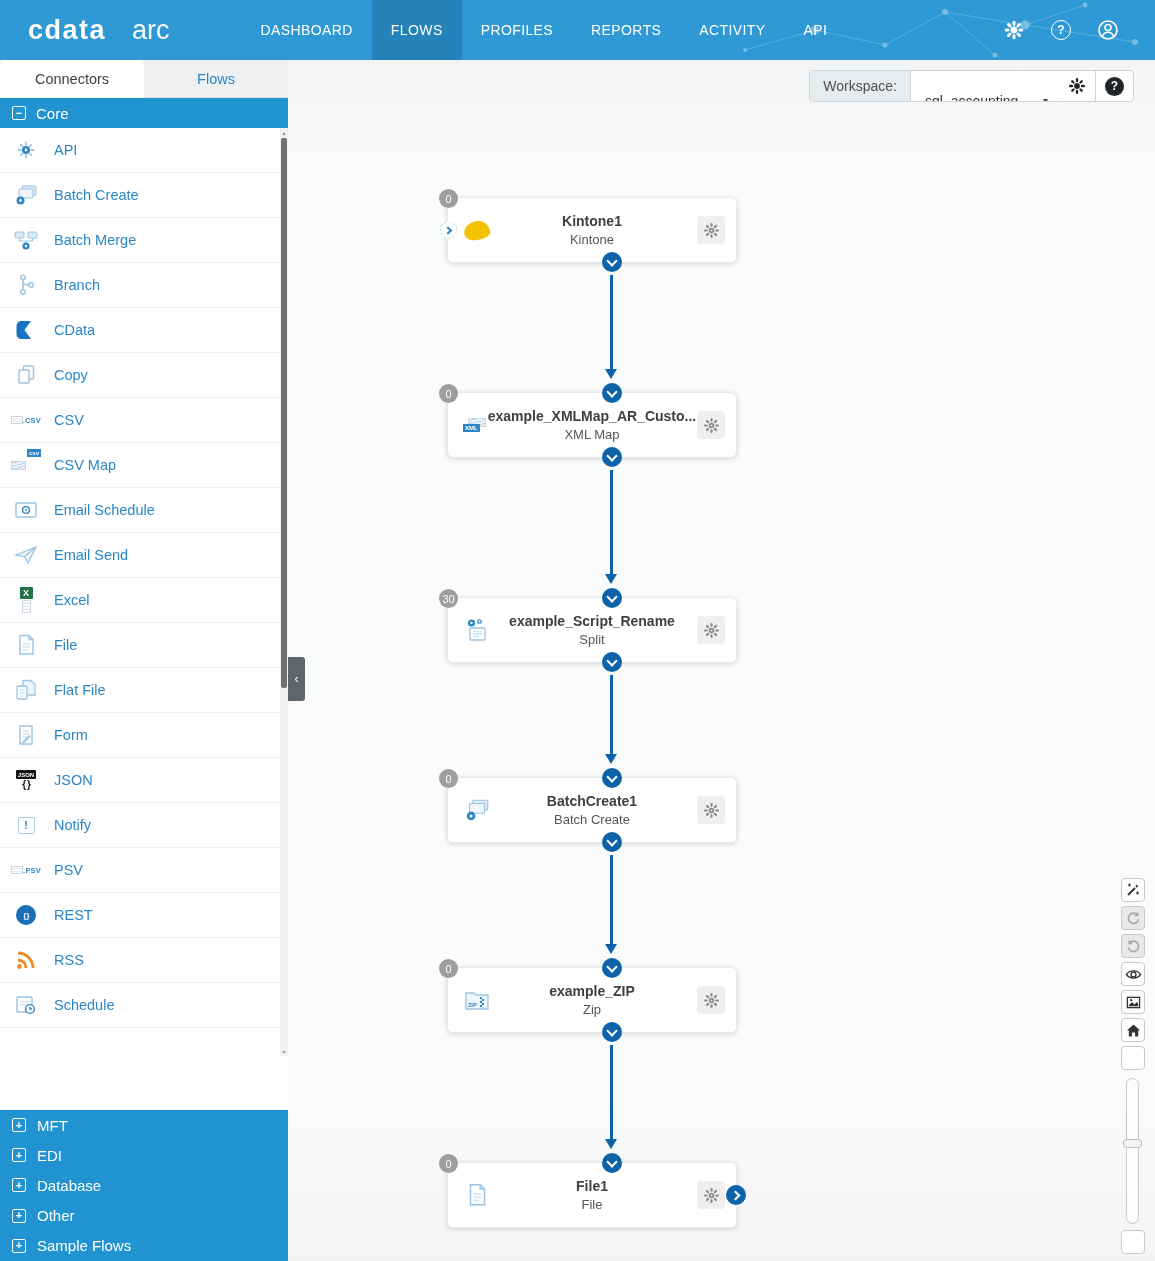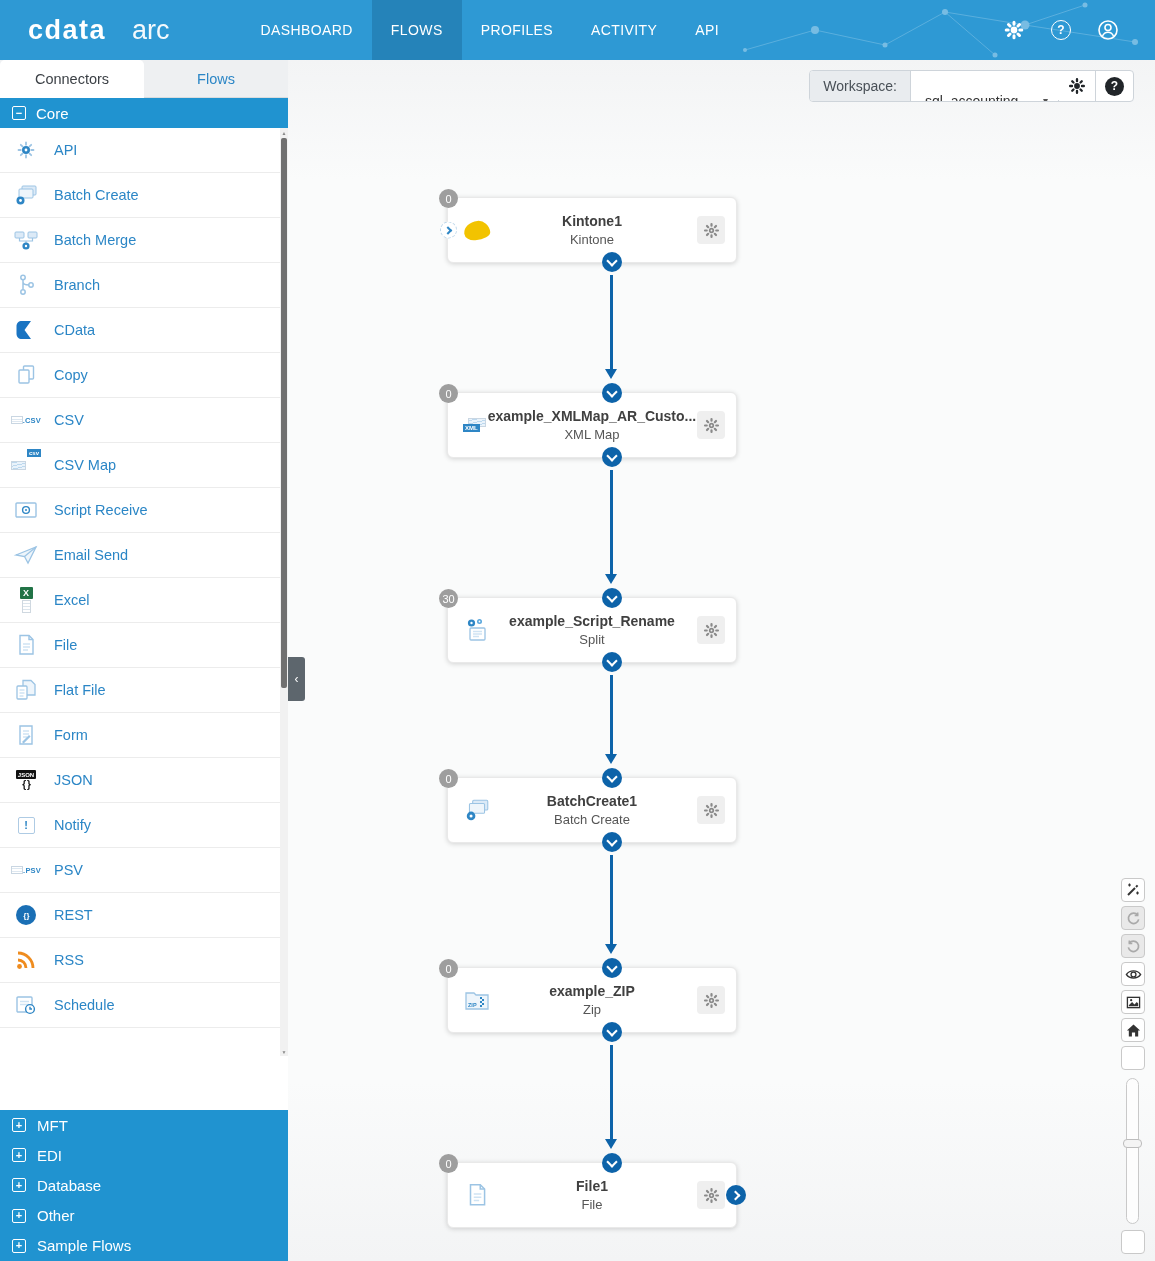--- a/index.html
+++ b/index.html
@@ -168,20 +168,21 @@
     </g>
   </svg>
   <div class="brand">
     <b>cdata</b>
     <i>arc</i>
   </div>
   <nav class="nav-items">
     <div class="nav-item">DASHBOARD</div>
     <div class="nav-item active">FLOWS</div>
     <div class="nav-item">PROFILES</div>
+    <div class="nav-item">REPORTS</div>
     <div class="nav-item">ACTIVITY</div>
     <div class="nav-item">API</div>
   </nav>
   <div class="nav-right">
     <span class="nav-icon">
       <svg class="glyph" width="20" height="20" viewBox="0 0 20 20">
         <circle cx="10" cy="10" r="3.4" fill="#fff"></circle>
         <g stroke="#fff" stroke-width="3" stroke-linecap="round">
           <path d="M10 2.2v2M10 15.8v2M2.2 10h2M15.8 10h2M4.5 4.5l1.5 1.5M14 14l1.5 1.5M15.5 4.5L14 6M6 14l-1.5 1.5"></path>
         </g>
@@ -299,21 +300,21 @@
     </div>
 
     <div class="conn-row">
       <span class="cicon">
         <svg class="glyph" width="26" height="22" viewBox="0 0 26 22">
           <rect x="3" y="4" width="20" height="14" rx="1" fill="#fff" stroke="#9cc4e4" stroke-width="1.4"></rect>
           <circle cx="13" cy="11" r="3.4" fill="none" stroke="#2e86c5" stroke-width="1.4"></circle>
           <circle cx="13" cy="11" r="1" fill="#2e86c5"></circle>
         </svg>
       </span>
-      <span class="lbl">Script Receive</span>
+      <span class="lbl">Email Schedule</span>
     </div>
 
     <div class="conn-row">
       <span class="cicon">
         <svg class="glyph" width="26" height="22" viewBox="0 0 26 22">
           <path d="M3 11L23 3l-8 16-3.5-6.5L3 11z" fill="#eef5fb" stroke="#9cc4e4" stroke-width="1.3"></path>
           <path d="M11.5 12.5L23 3" fill="none" stroke="#9cc4e4" stroke-width="1.3"></path>
         </svg>
       </span>
       <span class="lbl">Email Send</span>

